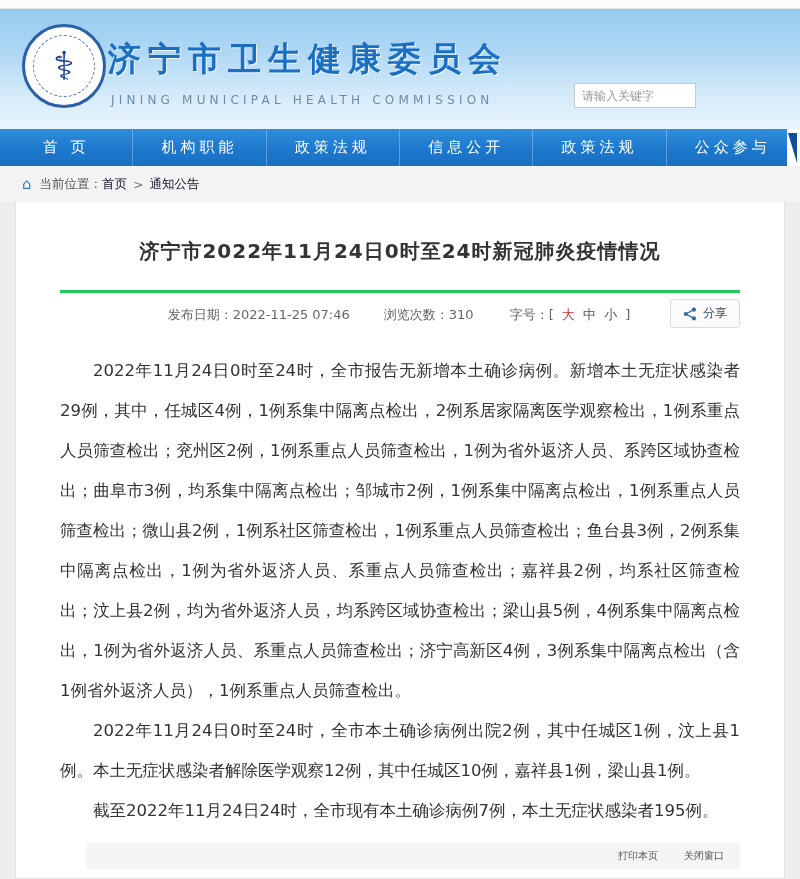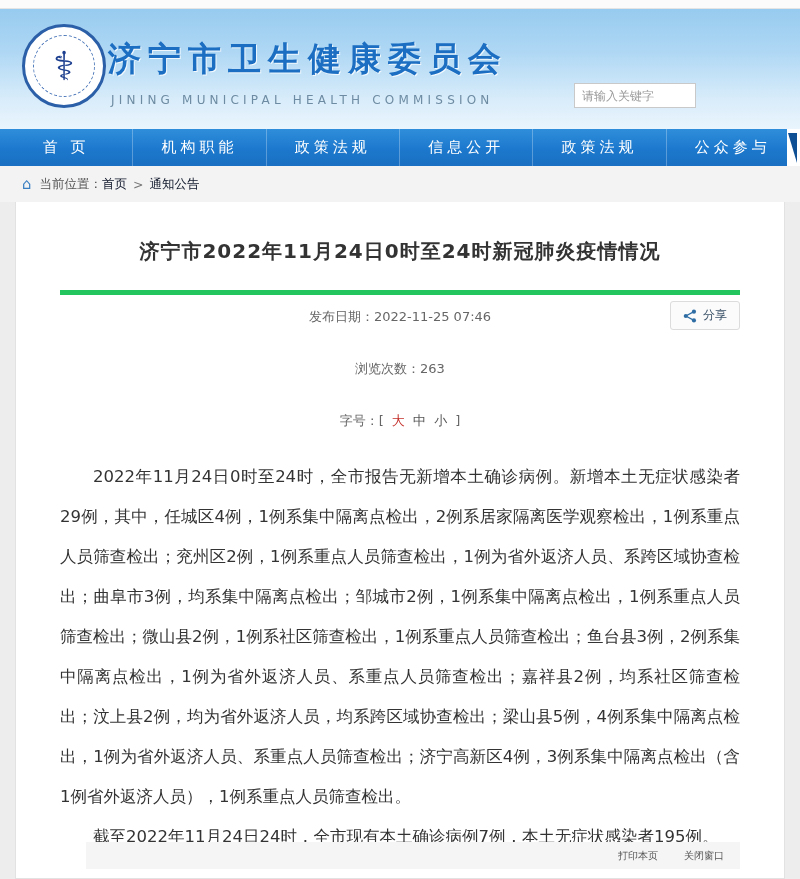--- a/index.html
+++ b/index.html
@@ -86,24 +86,24 @@
     margin: 0 15px; height: 677px;
     background: #fff; border: 1px solid #e2e2e2; border-top: none;
     padding: 0 44px;
   }
   .article-title {
     padding-top: 36px; text-align: center;
     font-size: 20px; font-weight: bold; color: #333;
     letter-spacing: 1px;
   }
   .meta-row {
-    position: relative; margin-top: 25px; border-top: 5px solid #22c55e;
+    position: relative; margin-top: 25px; border-top: 3px solid #22c55e;
     padding: 13px 0 10px 0;
     display: flex; align-items: center; justify-content: center;
-    font-size: 13px; color: #666; gap: 34px; flex-direction: column;
+    font-size: 13px; color: #666; gap: 34px;
   }
   .meta-item { white-space: nowrap; }
   .fontsize-ctrl span { margin: 0 2px; }
   .fs-large { color: #c4302b; cursor: pointer; }
   .fs-mid, .fs-small { color: #555; cursor: pointer; }
   .share-btn {
     position: absolute; right: 0; top: 6px;
     display: flex; align-items: center; gap: 6px;
     border: 1px solid #dcdcdc; background: #fbfbfb; border-radius: 3px;
     padding: 5px 12px; font-size: 12px; color: #3b5268; cursor: pointer;
@@ -159,21 +159,21 @@
     <span class="crumb-sep">&gt;</span>
     <span class="crumb-link">通知公告</span>
   </div>
 
   <div class="card">
 
     <div class="article-title">济宁市2022年11月24日0时至24时新冠肺炎疫情情况</div>
 
     <div class="meta-row">
       <span class="meta-item">发布日期：2022-11-25 07:46</span>
-      <span class="meta-item">浏览次数：263</span>
+      <span class="meta-item">浏览次数：310</span>
       <span class="meta-item fontsize-ctrl">
         <span>字号：[</span>
         <span class="fs-large">大</span>
         <span class="fs-mid">中</span>
         <span class="fs-small">小</span>
         <span>]</span>
       </span>
       <span class="share-btn">
         <span class="share-icon">
           <svg width="14" height="14" viewBox="0 0 16 16">
@@ -183,20 +183,21 @@
             <line x1="3.2" y1="8" x2="12.5" y2="3" stroke="#2e6da4" stroke-width="1.4"></line>
             <line x1="3.2" y1="8" x2="12.5" y2="13" stroke="#2e6da4" stroke-width="1.4"></line>
           </svg>
         </span>
         <span>分享</span>
       </span>
     </div>
 
     <div class="article-body">
       <p>2022年11月24日0时至24时，全市报告无新增本土确诊病例。新增本土无症状感染者29例，其中，任城区4例，1例系集中隔离点检出，2例系居家隔离医学观察检出，1例系重点人员筛查检出；兖州区2例，1例系重点人员筛查检出，1例为省外返济人员、系跨区域协查检出；曲阜市3例，均系集中隔离点检出；邹城市2例，1例系集中隔离点检出，1例系重点人员筛查检出；微山县2例，1例系社区筛查检出，1例系重点人员筛查检出；鱼台县3例，2例系集中隔离点检出，1例为省外返济人员、系重点人员筛查检出；嘉祥县2例，均系社区筛查检出；汶上县2例，均为省外返济人员，均系跨区域协查检出；梁山县5例，4例系集中隔离点检出，1例为省外返济人员、系重点人员筛查检出；济宁高新区4例，3例系集中隔离点检出（含1例省外返济人员），1例系重点人员筛查检出。</p>
+      <p>2022年11月24日0时至24时，全市本土确诊病例出院2例，其中任城区1例，汶上县1例。本土无症状感染者解除医学观察12例，其中任城区10例，嘉祥县1例，梁山县1例。</p>
       <p>截至2022年11月24日24时，全市现有本土确诊病例7例，本土无症状感染者195例。</p>
     </div>
 
     <div class="card-footer">
       <span class="footer-link">打印本页</span>
       <span class="footer-link">关闭窗口</span>
     </div>
 
   </div>
 

